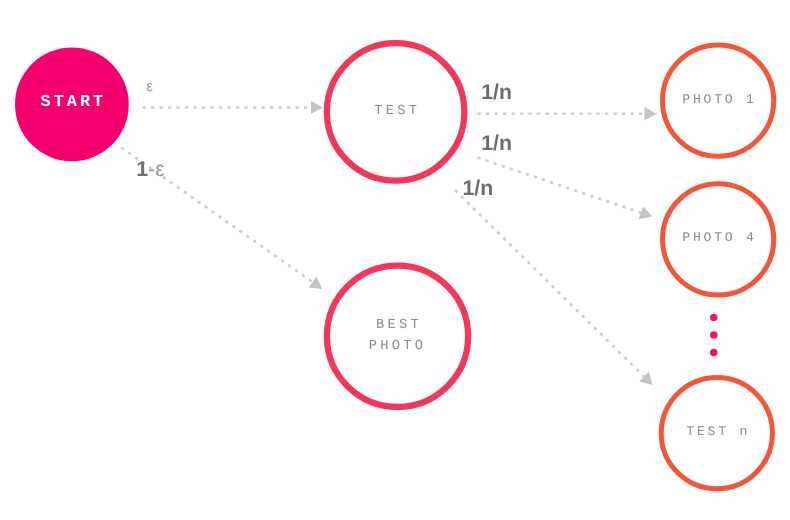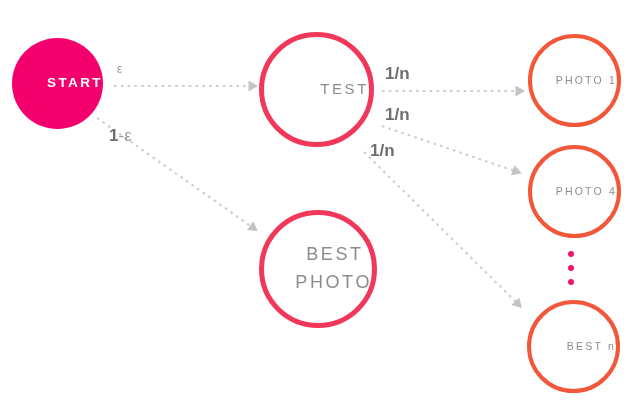--- a/index.html
+++ b/index.html
@@ -24,22 +24,23 @@
     top: 0;
     width: 632px;
     height: 416px;
   }
   .node {
     position: absolute;
     box-sizing: border-box;
     border-radius: 50%;
     display: flex;
     align-items: center;
-    justify-content: flex-end;
+    justify-content: center;
     text-align: center;
+    font-family: Liberation Mono, monospace;
   }
   .node-label {
     display: block;
     line-height: 1.35;
     white-space: pre-line;
   }
   
   #node-start {
     left: 12px;
     top: 38px;
@@ -63,33 +64,33 @@
     font-weight: normal;
   }
   #node-test {
     left: 259px;
     top: 32px;
     width: 115px;
     height: 115px;
     border: 5px solid #f2385a;
   }
   #node-test .node-label {
-    font-size: 15px;
+    font-size: 11px;
     letter-spacing: 2.6px;
     text-indent: 2.6px;
   }
   #node-best-photo {
     left: 259px;
     top: 210px;
     width: 118px;
     height: 118px;
     border: 5px solid #f2385a;
   }
   #node-best-photo .node-label {
-    font-size: 18px;
+    font-size: 11px;
     letter-spacing: 2.6px;
     text-indent: 2.6px;
     line-height: 1.55;
   }
   .photo-node {
     width: 93px;
     height: 93px;
     border: 4px solid #f2573a;
     left: 528px;
   }
@@ -181,21 +182,21 @@
 
   <div class="node ring photo-node" id="node-photo-1">
     <span class="node-label">PHOTO 1</span>
   </div>
 
   <div class="node ring photo-node" id="node-photo-2">
     <span class="node-label">PHOTO 4</span>
   </div>
 
   <div class="node ring photo-node" id="node-photo-n">
-    <span class="node-label">BEST n</span>
+    <span class="node-label">TEST n</span>
   </div>
 
   <div id="ellipsis-vertical">
     <span class="dot"></span>
     <span class="dot"></span>
     <span class="dot"></span>
   </div>
 
   <span class="edge-label" id="label-epsilon">ε</span>
 

